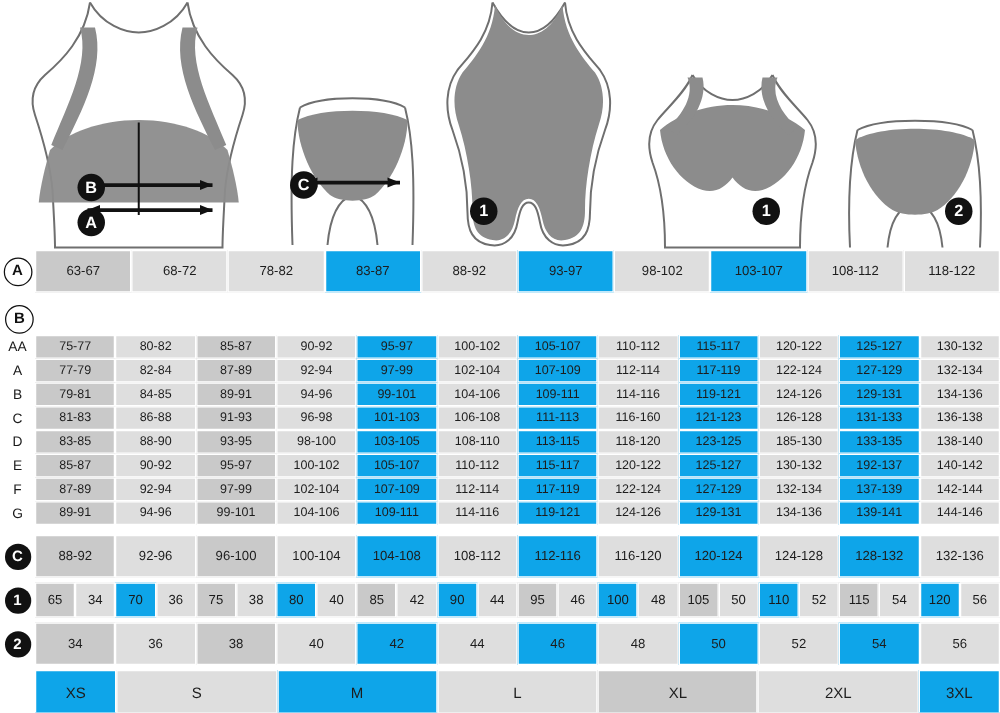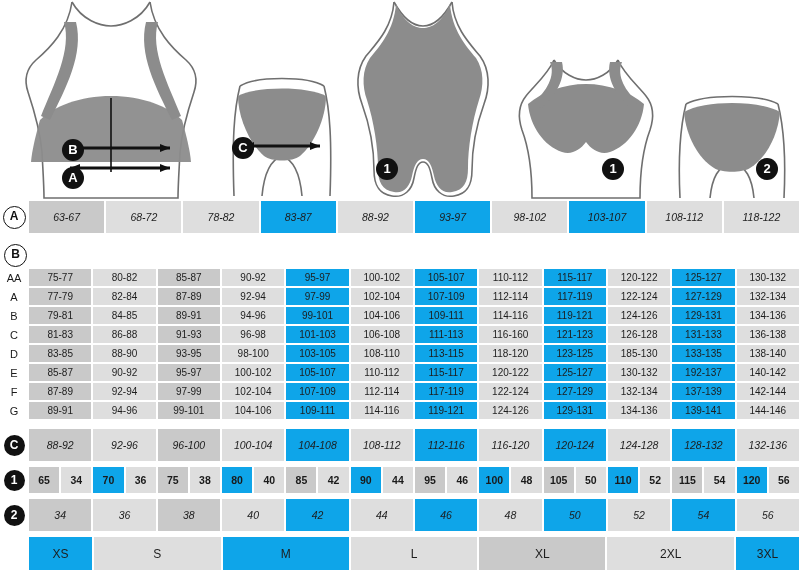--- a/index.html
+++ b/index.html
@@ -103,36 +103,35 @@
     justify-content: center;
     text-align: center;
     color: #1d1d1d;
     white-space: nowrap;
   }
   .shade-a { background: #c9c9c9; }
   .shade-b { background: #dedede; }
   .shade-c { background: #0ea5e9; }
 
   
-  .row.tall .cell { height: 34px; font-style: italic; }
+  .row.tall .cell { height: 34px; }
   .row.tall { margin-bottom: 0; }
 
   
   .row.grid .cell { height: 19px; font-size: 10px; }
   .row.grid .rowlabel { font-size: 11px; }
 
   .spacer-sm { height: 8px; width: 800px; background: #fff; }
   .spacer-xs { height: 4px; width: 800px; background: #fff; }
 
   
   .pairrow .pair {
     flex: 1 1 0;
     display: flex;
     box-sizing: border-box;
-    font-weight: bold;
   }
   .pairrow .pair .sub {
     flex: 1 1 0;
     box-sizing: border-box;
     border: 1px solid #ffffff;
     height: 28px;
     font-size: 10.5px;
     display: flex;
     align-items: center;
     justify-content: center;

